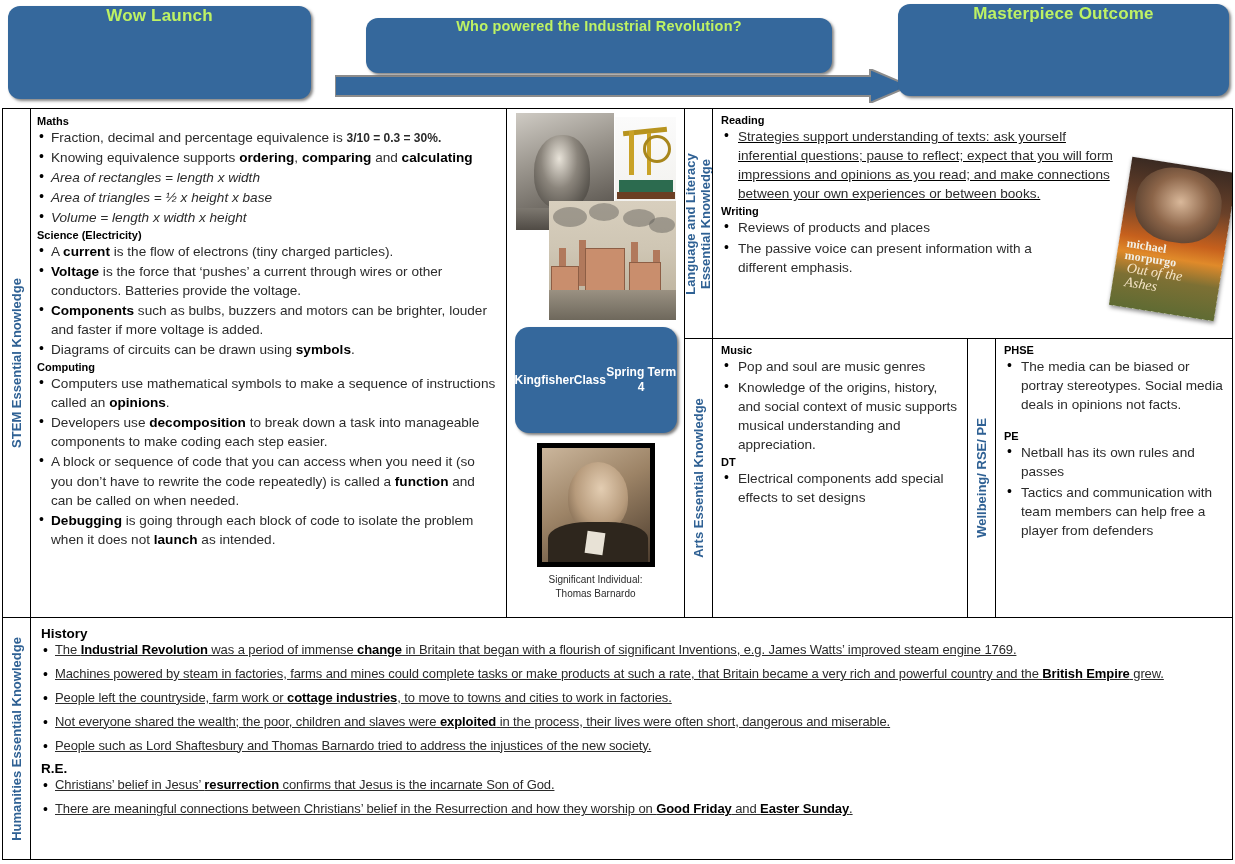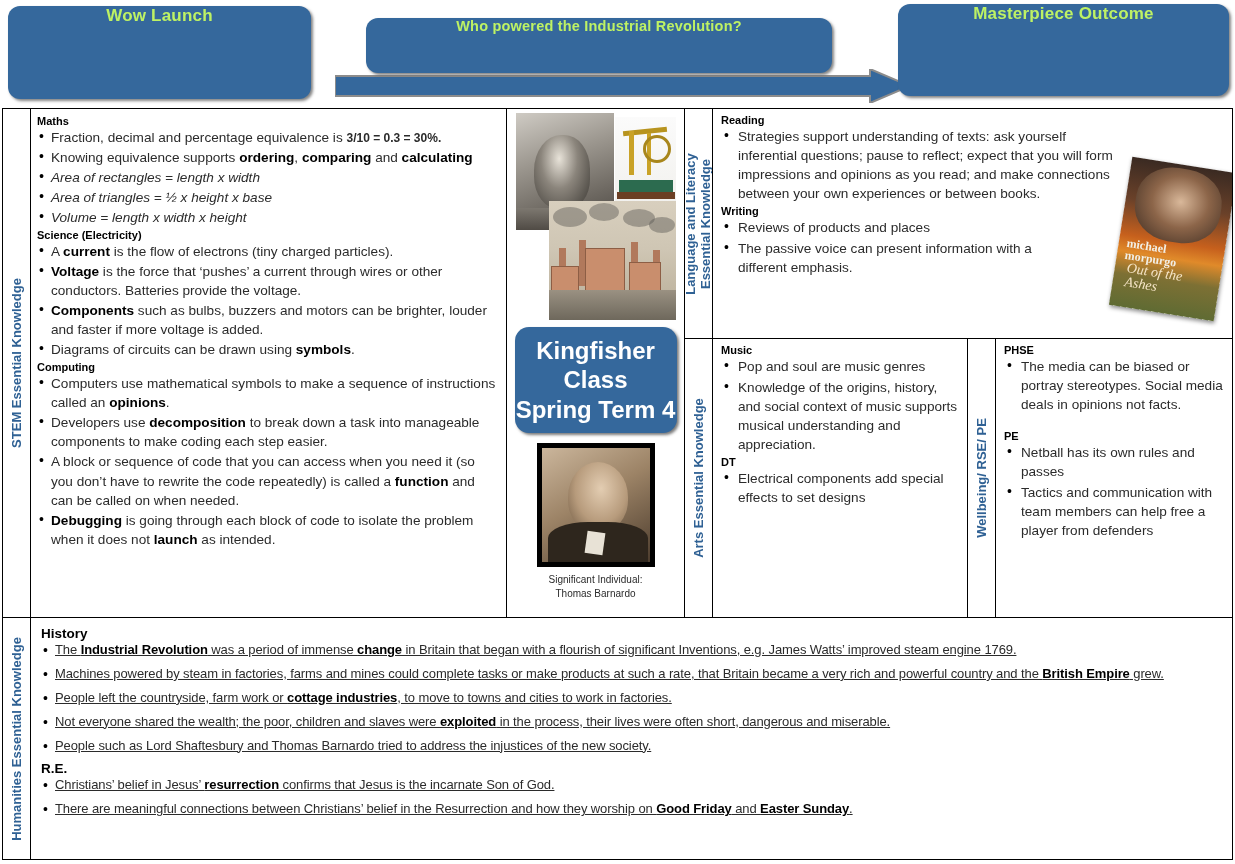--- a/index.html
+++ b/index.html
@@ -169,23 +169,23 @@
   #ph-factory .bld { position: absolute; background: #c98e6d; border: 1px solid #8d5e45; }
   #ph-factory .ground { position: absolute; left: 0; bottom: 0; width: 100%; height: 30px; background: linear-gradient(#9a9182,#6e685c); }
 
   #class-badge {
     width: 162px; height: 106px;
     margin-top: 7px;
     background: #35689c;
     border-radius: 14px;
     box-shadow: 2px 2px 3px rgba(90,90,90,.8);
     color: #fff;
-    display: flex; flex-direction: column;
+    display: flex; 
     align-items: center; justify-content: center;
-    font-weight: bold; font-size: 24px; line-height: 1.22;
+    font-weight: bold; font-size: 12px; line-height: 1.22;
     text-align: center;
   }
 
   #portrait {
     width: 118px; height: 124px;
     margin-top: 10px;
     background: #000;
     padding: 5px;
   }
   #portrait .inner {
@@ -341,21 +341,21 @@
           </div>
           <div id="lang-cell">
 
             <div id="book">
               <div class="face"></div>
               <div class="author">michael morpurgo</div>
               <div class="title">Out of the Ashes</div>
             </div>
 
             <h3 class="sub">Reading</h3>
-            <ul class="bul sp" style="width:78%;">
+            <ul class="bul sp" style="width:78%;text-decoration:underline;">
                 <li>Strategies support understanding of texts: ask yourself inferential questions; pause to reflect; expect that you will form impressions and opinions as you read; and make connections between your own experiences or between books.</li>
               </ul>
 
             <h3 class="sub">Writing</h3>
             <ul class="bul sp" style="width:72%;">
                 <li>Reviews of products and places</li>
                 <li>The passive voice can present information with a different emphasis.</li>
               </ul>
           </div>
         </div>

